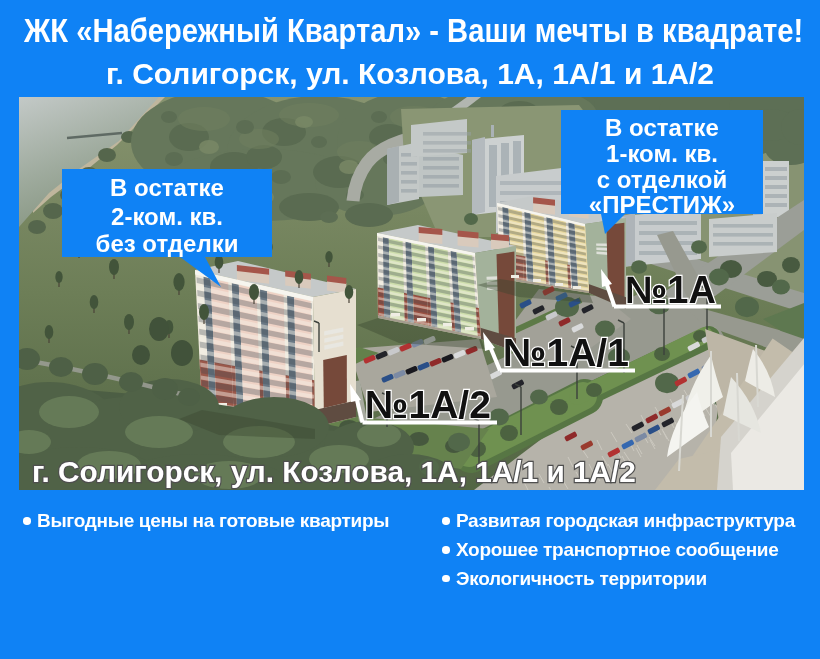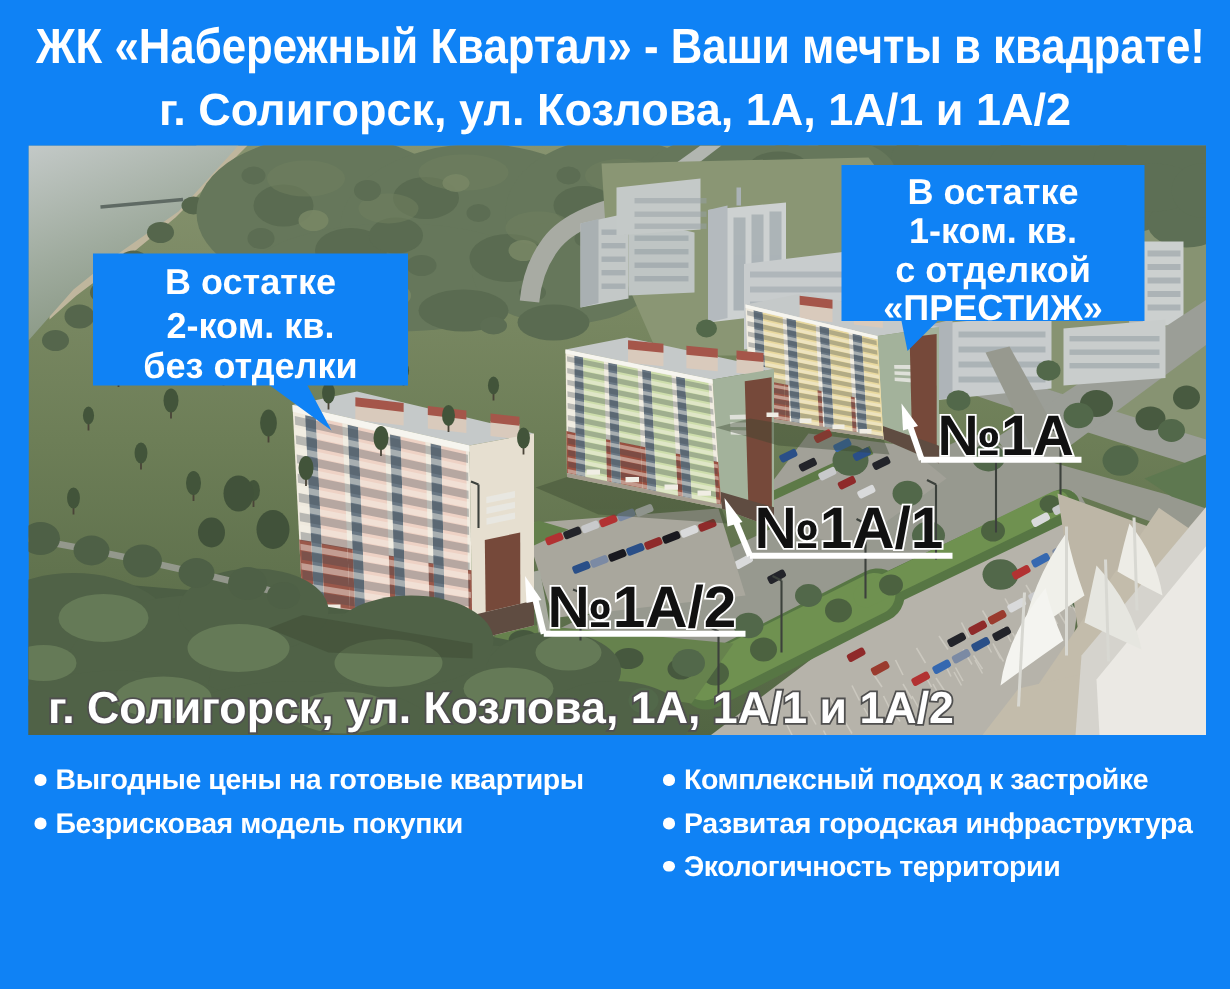--- a/index.html
+++ b/index.html
@@ -753,20 +753,19 @@
 <text x="643" y="116" text-anchor="middle" font-family="Liberation Sans, sans-serif" font-weight="bold" font-size="24" fill="#ffffff">«ПРЕСТИЖ»</text>
 </g>
 
 <text x="13" y="385" font-family="Liberation Sans, sans-serif" font-weight="bold" font-size="29.8" fill="#ffffff" stroke="#4f4f4f" stroke-width="2.4" paint-order="stroke">г. Солигорск, ул. Козлова, 1А, 1А/1 и 1А/2</text>
 
 </svg>
 </div>
 
 <div class="col" style="left:23px;top:507.3px">
 <div><span class="b"></span>Выгодные цены на готовые квартиры</div>
-<div><span class="b"></span>Безрисковая модель покупки</div>
 </div>
 
 <div class="col" style="left:442px;top:507.3px">
-<div><span class="b"></span>Комплексный подход к застройке</div>
 <div><span class="b"></span>Развитая городская инфраструктура</div>
+<div><span class="b"></span>Хорошее транспортное сообщение</div>
 <div><span class="b"></span>Экологичность территории</div>
 </div>
 
 </body></html>

